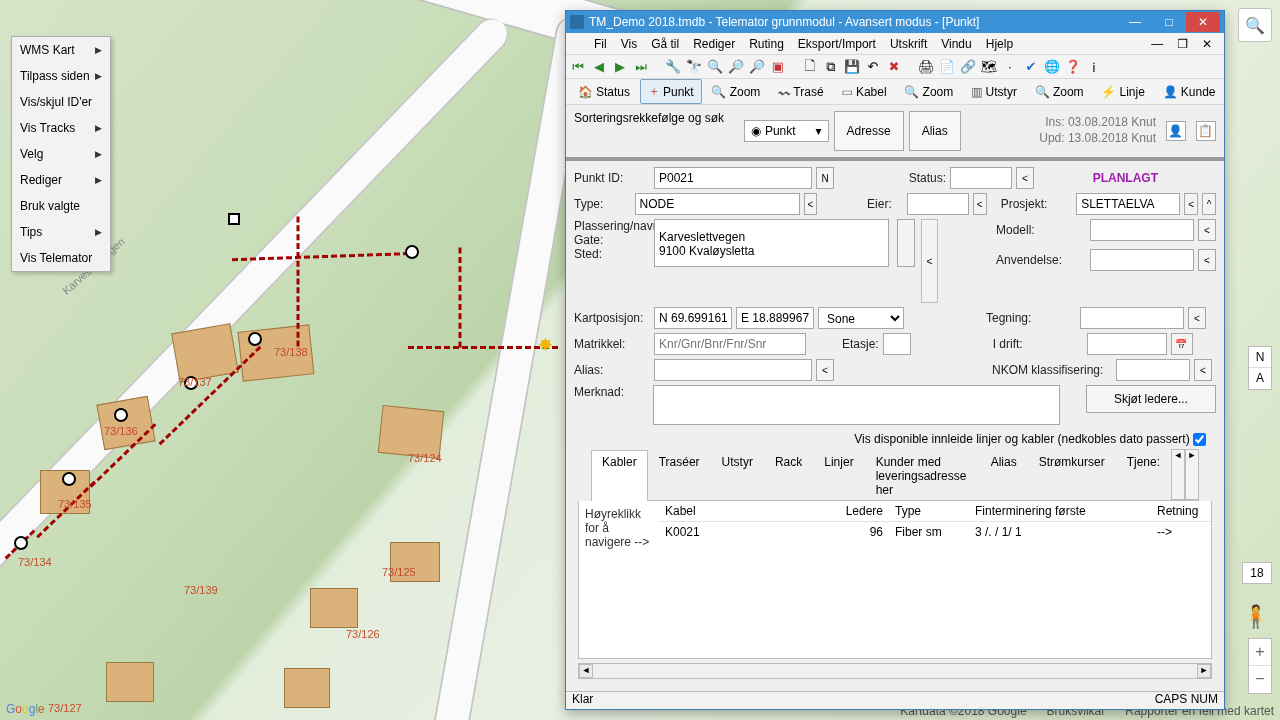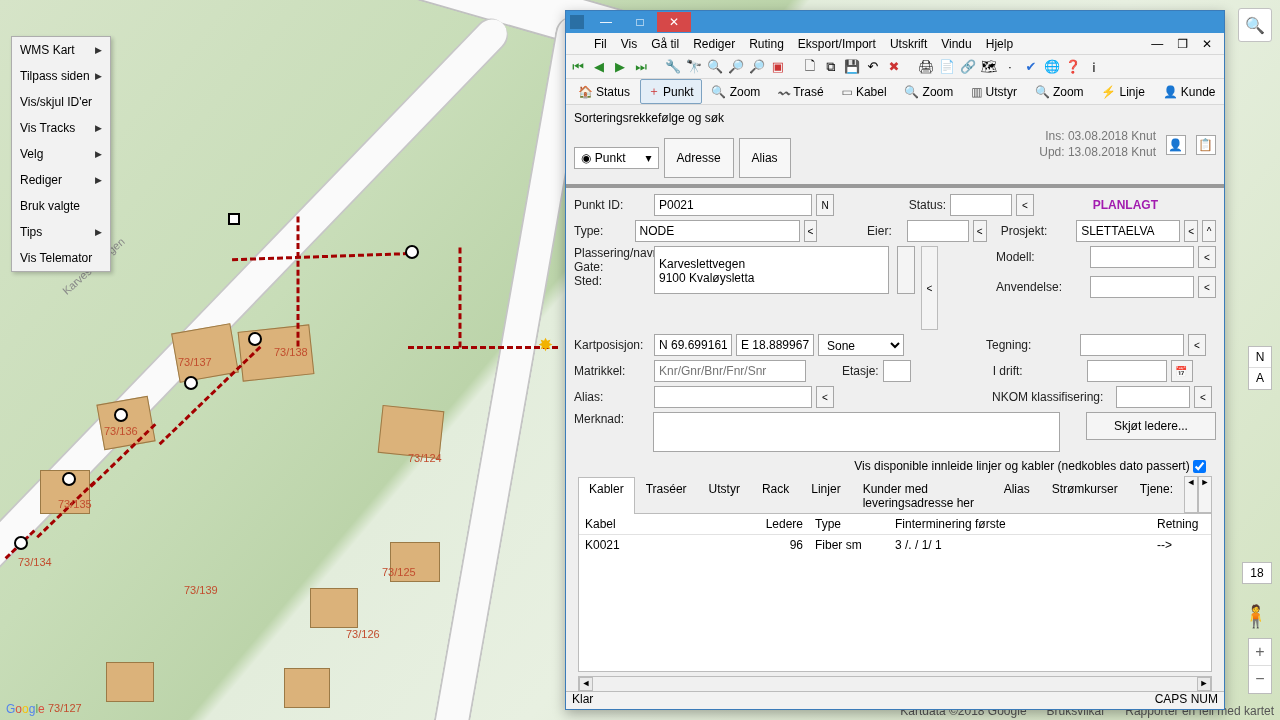--- a/index.html
+++ b/index.html
@@ -47,21 +47,21 @@
 .row{display:flex;align-items:center;margin-bottom:4px;gap:4px}
 .lbl{color:#222}
 .inp{border:1px solid #a6a6a6;background:#fff;padding:3px 4px;height:22px}
 .sbtn{width:18px;height:22px;border:1px solid #a6a6a6;background:#f4f4f4;display:flex;align-items:center;justify-content:center;font-size:10px}
 .status-tag{color:#a21caf;font-weight:600}
 .mbox{border:1px solid #a6a6a6;background:#fff;resize:none;padding:3px;font-family:inherit}
 .bigbtn{border:1px solid #a6a6a6;background:#f5f5f5;padding:6px 10px;width:108px;text-align:center}
 .dots{width:22px}
 #dispo{padding:3px 10px;text-align:right}
 #dispo input{vertical-align:middle}
-#tabs2{display:flex;border-bottom:1px solid #bcbcbc;margin:0 4px}
+#tabs2{display:flex;border-bottom:1px solid #bcbcbc;margin:0 17px}
 #tabs2 .t2{padding:4px 10px;border:1px solid transparent;border-bottom:none;position:relative;top:1px}
 #tabs2 .t2.active{border-color:#bcbcbc;background:#fff}
 #tabs2 .scroll{margin-left:auto;display:flex}
 #tabs2 .scroll span{border:1px solid #bcbcbc;width:14px;text-align:center;font-size:9px;background:#f4f4f4}
 #gridwrap{display:flex;margin:0 4px 4px;border:1px solid #bcbcbc;border-top:none;height:158px;background:#fff}
 #gridside{width:80px;padding:6px;color:#333;border-right:none}
 #grid{flex:1;overflow:hidden}
 #grid table{width:100%;border-collapse:collapse}
 #grid th{text-align:left;font-weight:normal;padding:3px 6px;border-bottom:1px solid #e2e2e2}
 #grid td{padding:3px 6px}
@@ -108,21 +108,21 @@
   <div class="red-trail" style="left:410px;top:296px;width:100px;transform:rotate(90deg)"></div>
   <div class="red-trail" style="left:408px;top:346px;width:150px"></div>
   <div class="node-sq" style="left:228px;top:213px"></div>
   <div class="node-dot" style="left:405px;top:245px"></div>
   <div class="node-star" style="left:248px;top:332px"></div>
   <div class="node-star" style="left:184px;top:376px"></div>
   <div class="node-star" style="left:114px;top:408px"></div>
   <div class="node-star" style="left:62px;top:472px"></div>
   <div class="node-star" style="left:14px;top:536px"></div>
   <div class="burst" style="left:538px;top:334px">✸</div>
-  <span class="parcel-lbl" style="left:178px;top:356px">73/137</span>
+  <span class="parcel-lbl" style="left:178px;top:376px">73/137</span>
   <span class="parcel-lbl" style="left:274px;top:346px">73/138</span>
   <span class="parcel-lbl" style="left:104px;top:425px">73/136</span>
   <span class="parcel-lbl" style="left:58px;top:498px">73/135</span>
   <span class="parcel-lbl" style="left:18px;top:556px">73/134</span>
   <span class="parcel-lbl" style="left:184px;top:584px">73/139</span>
   <span class="parcel-lbl" style="left:408px;top:452px">73/124</span>
   <span class="parcel-lbl" style="left:382px;top:566px">73/125</span>
   <span class="parcel-lbl" style="left:346px;top:628px">73/126</span>
   <span class="parcel-lbl" style="left:48px;top:702px">73/127</span>
   <span class="parcel-lbl" style="left:54px;top:260px;color:#888;transform:rotate(-42deg)">Karveslettvegen</span>
@@ -178,20 +178,21 @@
 <div id="goog"><span style="color:#5383ec">G</span><span style="color:#d85040">o</span><span style="color:#f4c20d">o</span><span style="color:#5383ec">g</span><span style="color:#58a55c">l</span><span style="color:#d85040">e</span></div>
 <div id="attr">
   <span>Kartdata ©2018 Google</span>
   <span>Bruksvilkår</span>
   <span>Rapportér en feil med kartet</span>
 </div>
 
 <div id="win">
   <div id="titlebar">
     <div class="ti"></div>
+    <div class="t">TM_Demo 2018.tmdb - Telemator grunnmodul - Avansert modus - [Punkt]</div>
     <div class="winbtns">
       <div class="winbtn">—</div>
       <div class="winbtn">□</div>
       <div class="winbtn close">✕</div>
     </div>
   </div>
   <div id="menubar">
     <span>Fil</span>
       <span>Vis</span>
       <span>Gå til</span>
@@ -273,21 +274,21 @@
         <span class="ic" style="color:#555">⚡</span>
         <span>Linje</span>
       </div>
       <div class="vtab">
         <span class="ic" style="color:#555">👤</span>
         <span>Kunde</span>
       </div>
     </div>
 
   <div id="sortbar">
-    <div style="display:flex;flex-direction:column;gap:13px">
+    <div style="display:flex;flex-direction:row;gap:20px">
       <span>Sorteringsrekkefølge og søk</span>
       <div class="grp">
         <div class="combo">
           <span>◉ <span>Punkt</span></span>
             <span>▾</span>
         </div>
         <div class="btn">Adresse</div>
         <div class="btn">Alias</div>
       </div>
     </div>
@@ -406,20 +407,21 @@
         <div class="t2">Kunder med leveringsadresse her</div>
         <div class="t2">Alias</div>
         <div class="t2">Strømkurser</div>
         <div class="t2">Tjene:</div>
         <div class="scroll">
           <span>◄</span>
           <span>►</span>
         </div>
     </div>
     <div id="gridwrap">
+      <div id="gridside">Høyreklikk for å navigere --&gt;</div>
       <div id="grid">
         <table>
           <tbody>
               <tr>
             <th style="width:180px">Kabel</th>
             <th style="width:50px;text-align:right">Ledere</th>
             <th style="width:80px">Type</th>
             <th>Finterminering første</th>
             <th style="width:60px">Retning</th>
           </tr>

